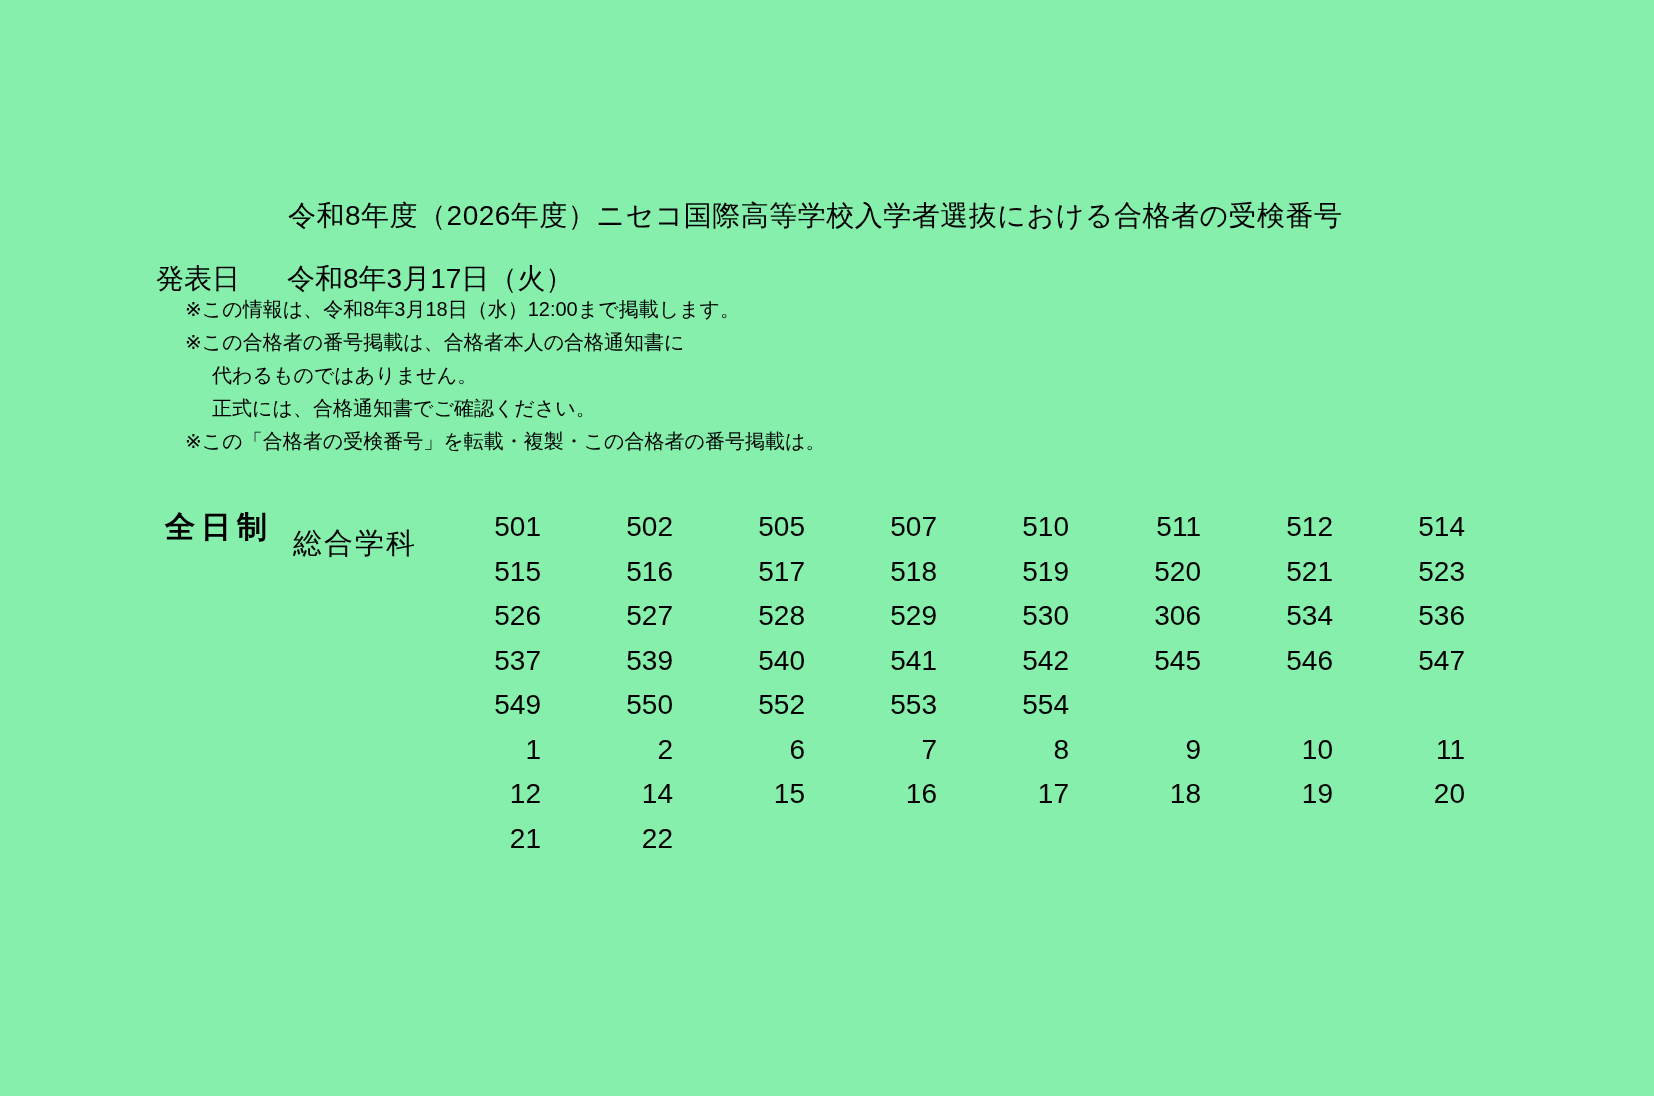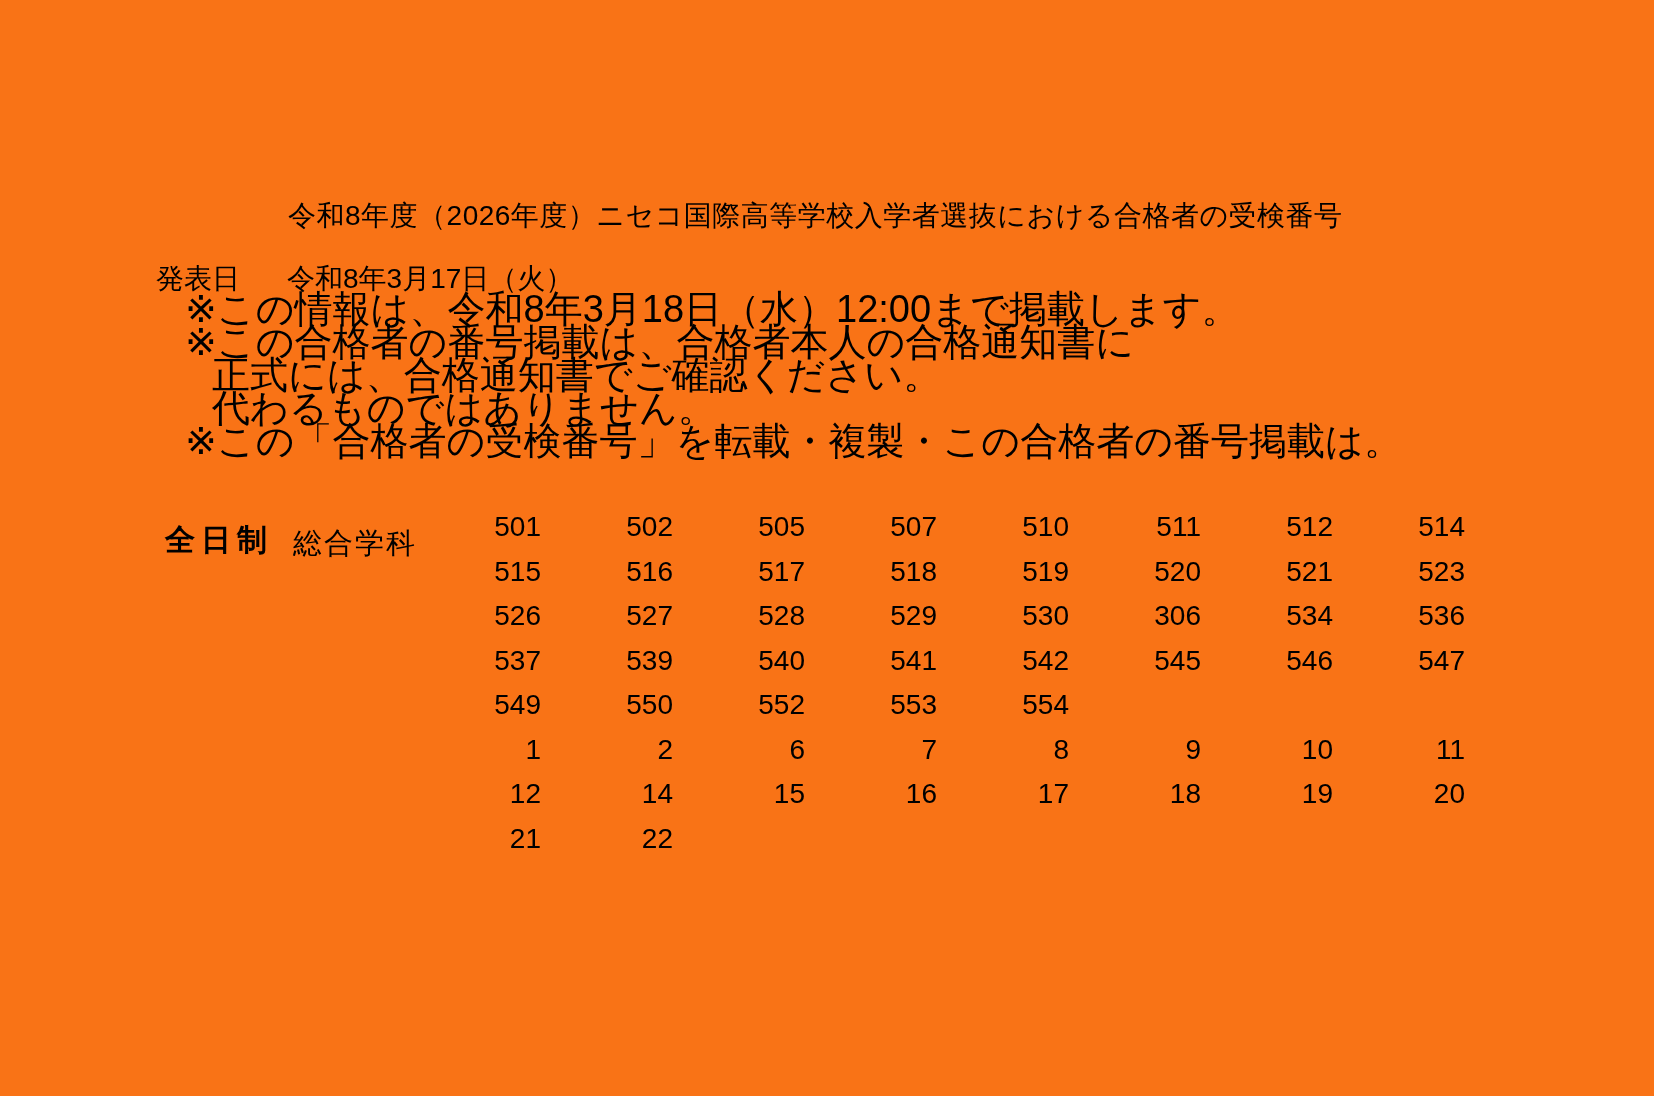--- a/index.html
+++ b/index.html
@@ -4,21 +4,21 @@
 <style>
   html, body {
     margin: 0;
     padding: 0;
     background: #ffffff;
   }
   .page {
     position: relative;
     width: 1654px;
     height: 1096px;
-    background: #f97316;
+    background: #86efac;
     color: #000000;
     font-family: "Liberation Sans", "DejaVu Sans", sans-serif;
     overflow: hidden;
   }
   .doc-title {
     position: absolute;
     left: 288px;
     top: 197px;
     font-size: 28px;
     font-weight: 500;
@@ -32,21 +32,21 @@
     font-size: 28px;
     white-space: nowrap;
   }
   .announce .label {
     margin-right: 47px;
   }
   .notes {
     position: absolute;
     left: 185px;
     top: 293px;
-    font-size: 38px;
+    font-size: 20px;
     line-height: 33px;
   }
   .note-line {
     white-space: nowrap;
   }
   .note-line.indent-2 {
     padding-left: 27px;
   }
   .results {
     position: absolute;
@@ -56,21 +56,20 @@
   }
   .system-label {
     position: absolute;
     left: 165px;
     top: 0;
     font-size: 30px;
     font-weight: bold;
     line-height: 44.5px;
     letter-spacing: 6px;
     white-space: nowrap;
-    margin-top: 13px;
   }
   .dept-label {
     position: absolute;
     left: 293px;
     top: 16px;
     font-size: 29px;
     line-height: 44.5px;
     letter-spacing: 2px;
     white-space: nowrap;
   }
@@ -98,22 +97,22 @@
 
   <div class="doc-title">令和8年度（2026年度）ニセコ国際高等学校入学者選抜における合格者の受検番号</div>
 
   <div class="announce">
     <span class="label">発表日</span><span>令和8年3月17日（火）</span>
   </div>
 
   <div class="notes" id="notes">
       <div class="note-line indent-1">※この情報は、令和8年3月18日（水）12:00まで掲載します。</div>
       <div class="note-line indent-1">※この合格者の番号掲載は、合格者本人の合格通知書に</div>
+      <div class="note-line indent-2">代わるものではありません。</div>
       <div class="note-line indent-2">正式には、合格通知書でご確認ください。</div>
-      <div class="note-line indent-2">代わるものではありません。</div>
       <div class="note-line indent-1">※この「合格者の受検番号」を転載・複製・この合格者の番号掲載は。</div>
     </div>
 
   <div class="results">
     <span class="system-label">全日制</span>
     <span class="dept-label">総合学科</span>
     <div class="num-grid" id="number-grid">
         <div class="num-row">
           <div class="num-cell">501</div>
           <div class="num-cell">502</div>

